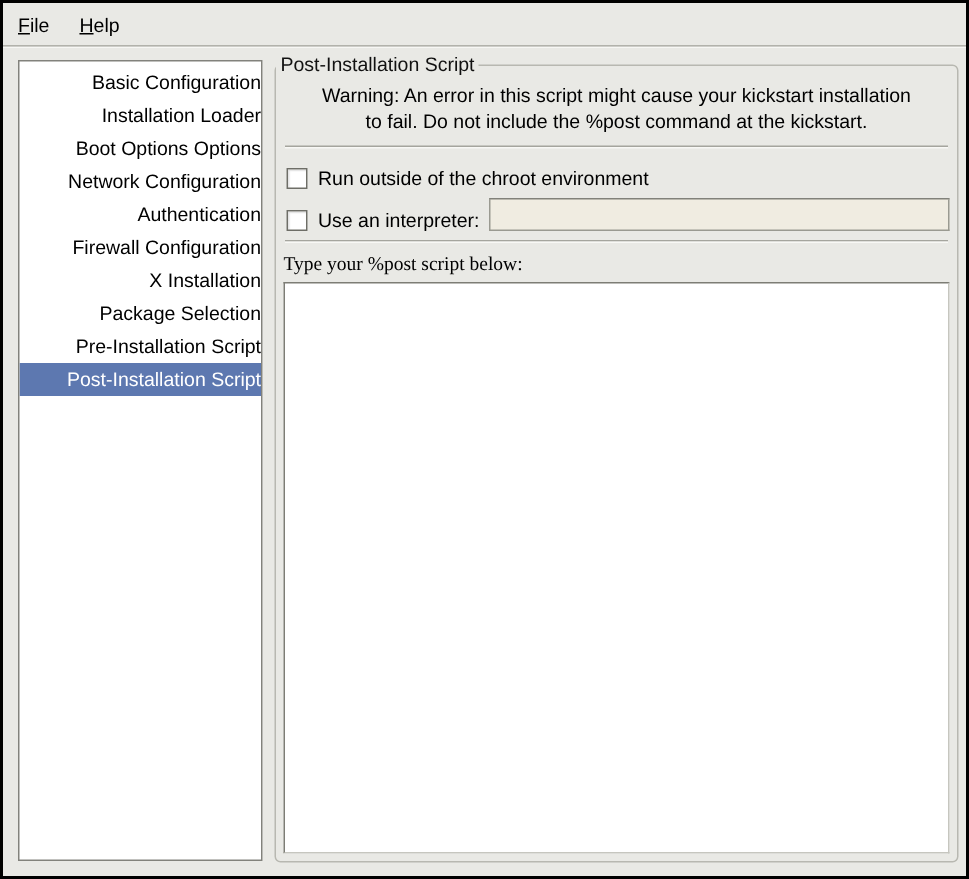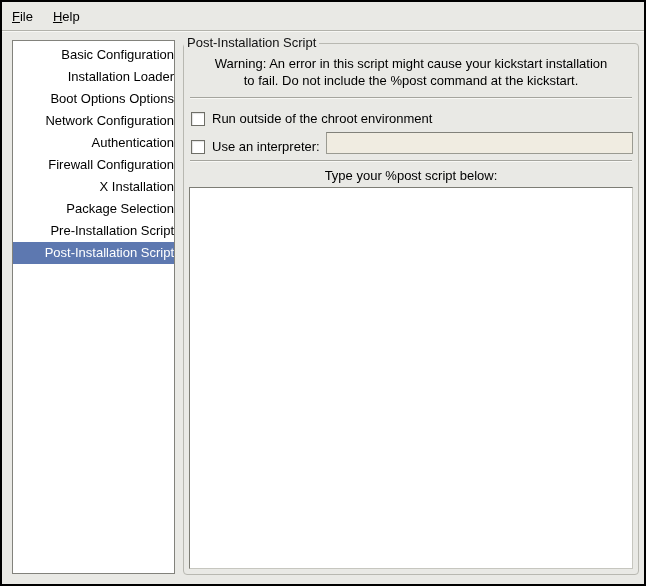--- a/index.html
+++ b/index.html
@@ -65,21 +65,21 @@
   }
   .cb-label { white-space:nowrap; }
 
   .entry {
     flex:1; height:22px; margin-left:6px; padding:0 4px;
     background:#f0ece1;
     border:1px solid #9a9a91; border-top-color:#81817a;
     font-family:"Liberation Sans","DejaVu Sans",sans-serif; font-size:13px;
   }
 
-  .script-label { text-align:center; margin-top:6px; }
+  .script-label { text-align:left; margin-top:6px;font-family:Liberation Serif, serif; }
 
   .script-area {
     flex:1; margin-top:4px; padding:2px;
     background:#fff;
     border:1px solid; border-color:#7d7d75 #c6c6bf #c6c6bf #7d7d75;
     resize:none; outline:none;
     font-family:"DejaVu Sans Mono","Liberation Mono",monospace; font-size:12px;
   }
 </style>
 </head>

